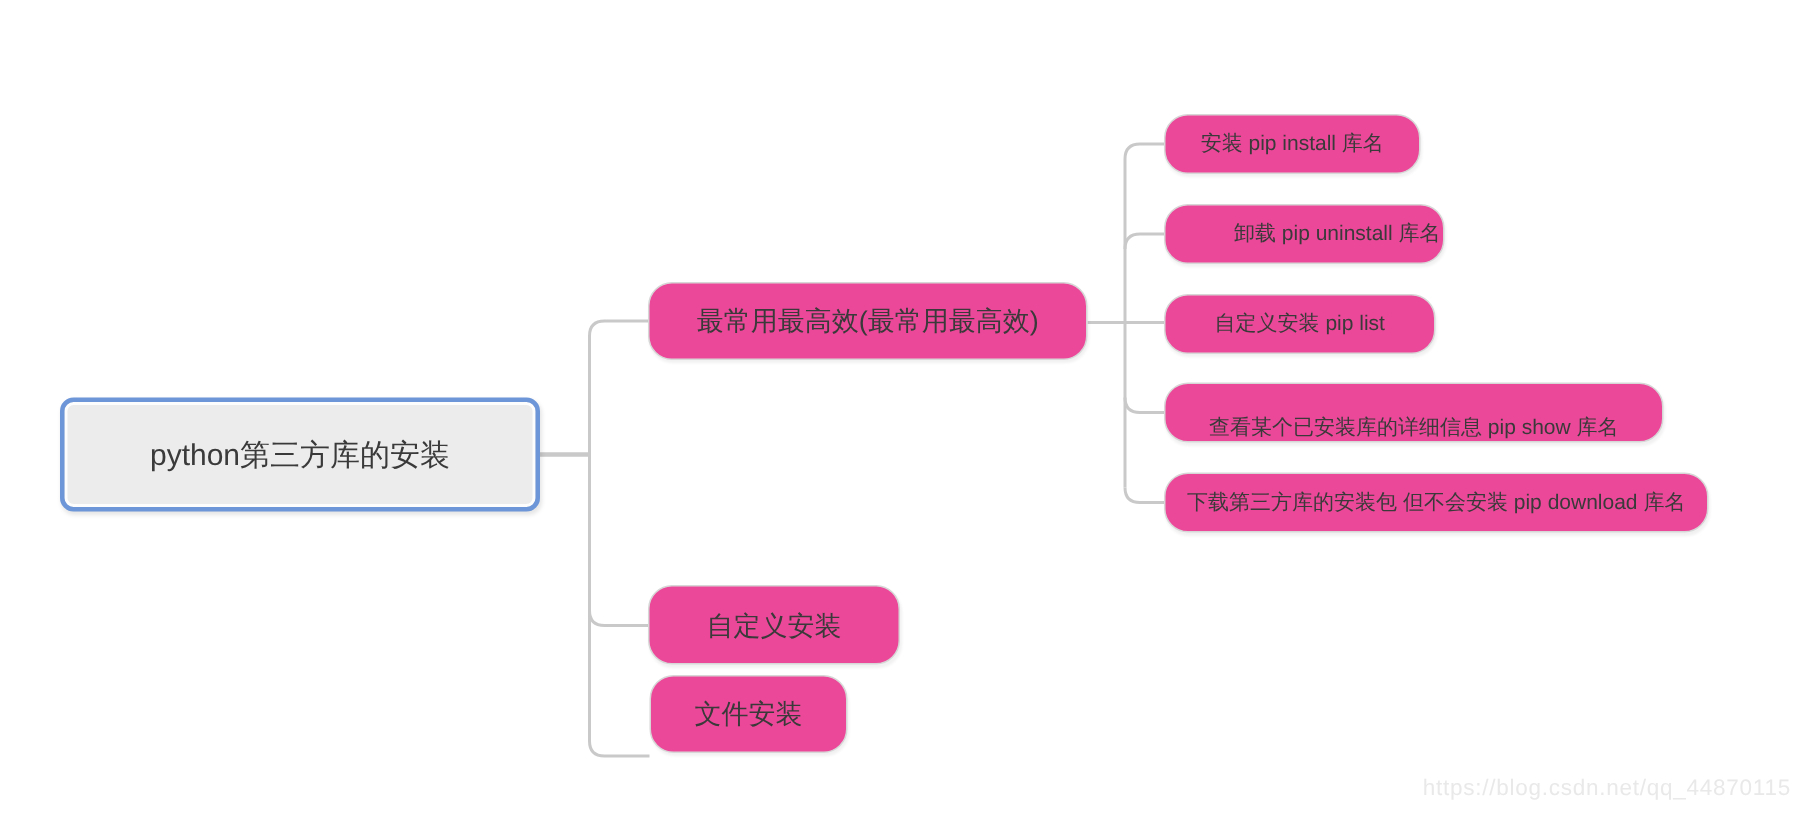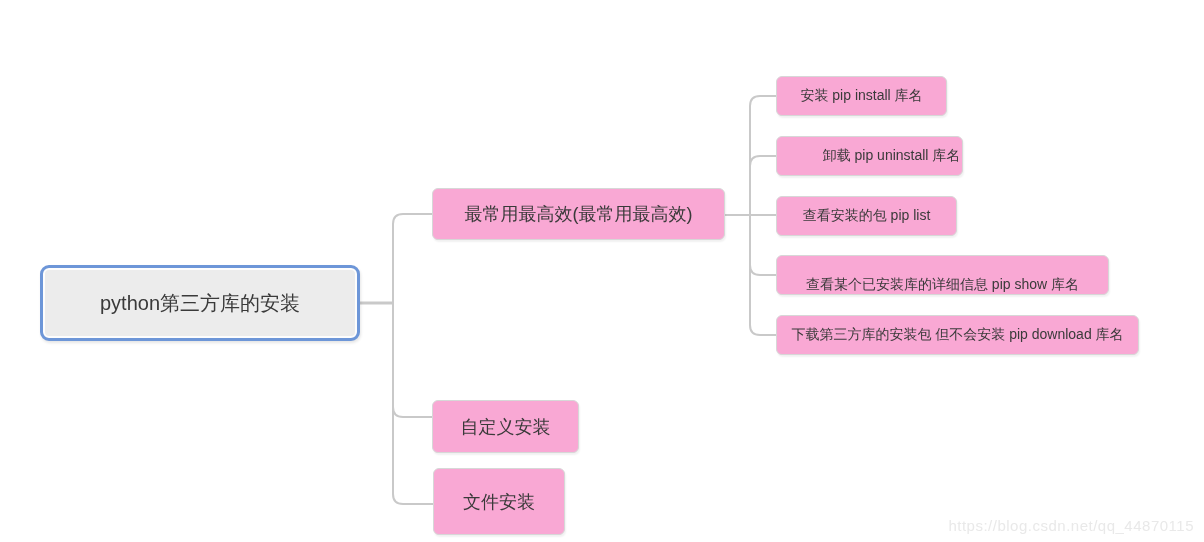--- a/index.html
+++ b/index.html
@@ -21,41 +21,41 @@
     width: 1204px;
     height: 542px;
     pointer-events: none;
   }
   .node {
     position: absolute;
     box-sizing: border-box;
     display: flex;
     align-items: center;
     justify-content: center;
-    background: #f9a8d4;
+    background: #ec4899;
     border: 1px solid #d7d7d7;
-    border-radius: 6px;
+    border-radius: 16px;
     color: #3a3a3a;
     box-shadow: 1px 2px 2px rgba(0,0,0,0.06);
     white-space: nowrap;
     cursor: default;
   }
   .node span { display: inline-block; }
   .root {
     left: 40px; top: 265px; width: 320px; height: 76px;
     background: #ececec;
     border: 3px solid #6d96d8;
     border-radius: 9px;
     font-size: 20px;
     box-shadow: inset 0 0 0 2px rgba(255,255,255,0.9), 1px 2px 3px rgba(0,0,0,0.10);
   }
   .branch { font-size: 18px; }
   .b-pip    { left: 432px; top: 188px; width: 293px; height: 52px; }
-  .b-custom { left: 432px; top: 400px; width: 147px; height: 53px; }
-  .b-file   { left: 433px; top: 468px; width: 132px; height: 67px; }
+  .b-custom { left: 432px; top: 390px; width: 168px; height: 53px; }
+  .b-file   { left: 433px; top: 450px; width: 132px; height: 52px; }
   .leaf { font-size: 14px; }
   .l-1 { left: 776px; top: 76px;  width: 171px; height: 40px; }
   .l-2 { left: 776px; top: 136px; width: 187px; height: 40px; padding-left: 44px; }
   .l-3 { left: 776px; top: 196px; width: 181px; height: 40px; }
   .l-4 { left: 776px; top: 255px; width: 333px; height: 40px; align-items: flex-end; }
   .l-5 { left: 776px; top: 315px; width: 363px; height: 40px; }
   .watermark {
     position: absolute;
     right: 10px;
     bottom: 8px;
@@ -104,21 +104,21 @@
 
   <div class="node leaf l-1">
     <span>安装 pip install 库名</span>
   </div>
 
   <div class="node leaf l-2">
     <span>卸载 pip uninstall 库名</span>
   </div>
 
   <div class="node leaf l-3">
-    <span>查看安装的包 pip list</span>
+    <span>自定义安装 pip list</span>
   </div>
 
   <div class="node leaf l-4">
     <span>查看某个已安装库的详细信息 pip show 库名</span>
   </div>
 
   <div class="node leaf l-5">
     <span>下载第三方库的安装包 但不会安装 pip download 库名</span>
   </div>
 

